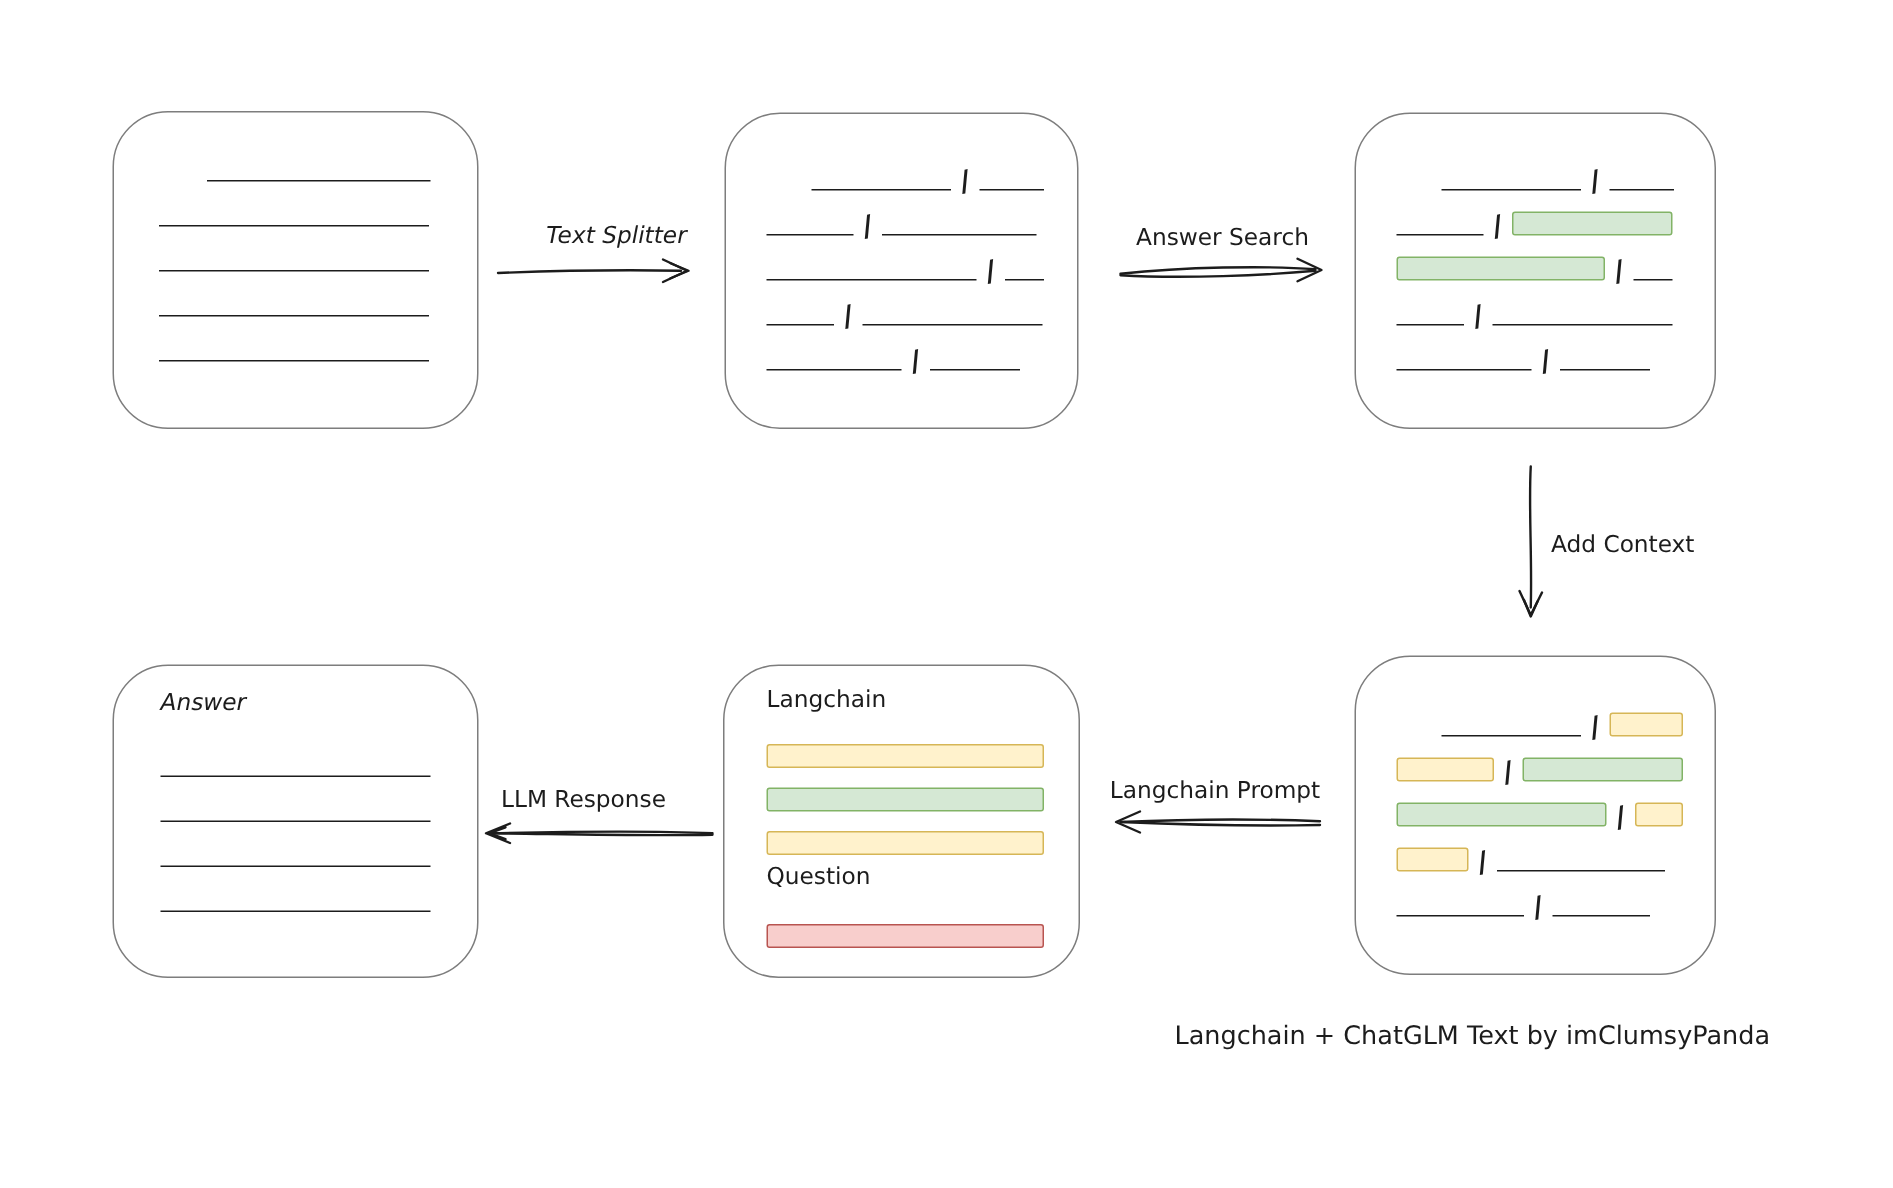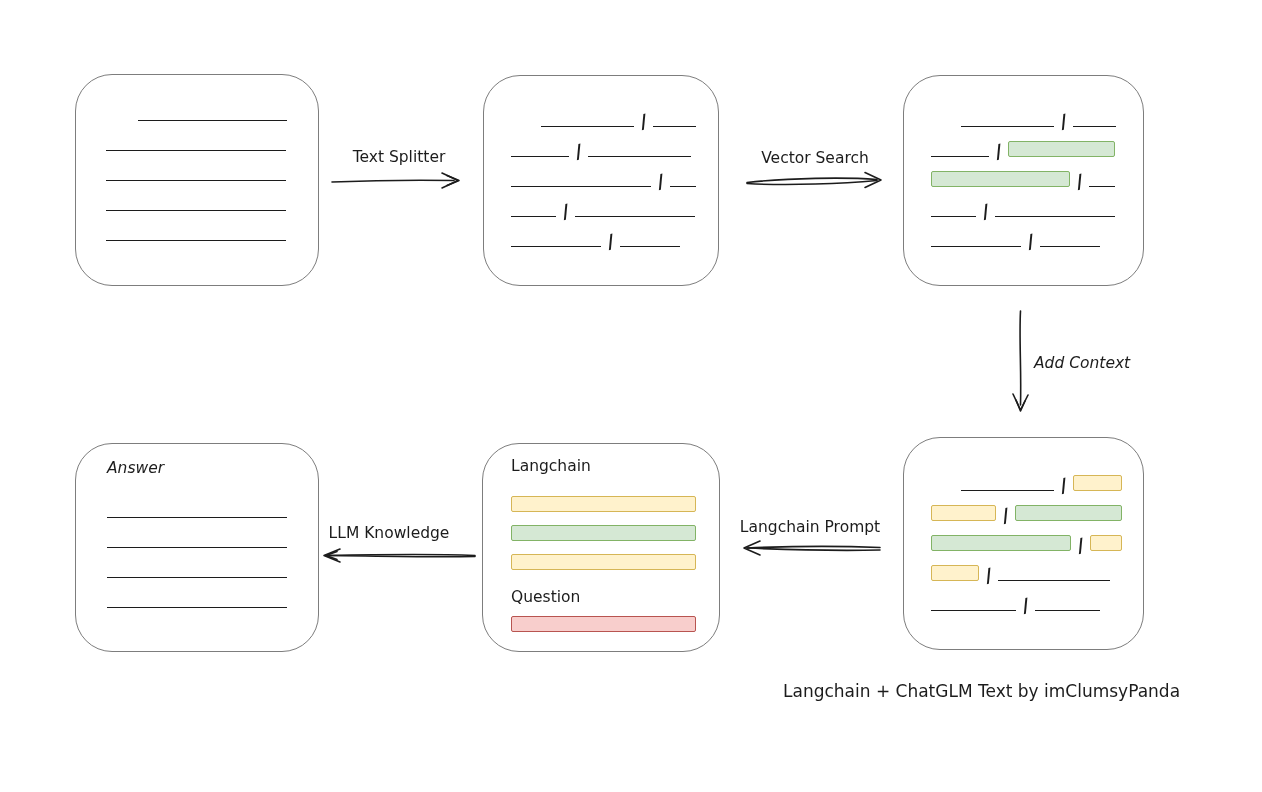--- a/index.html
+++ b/index.html
@@ -30,36 +30,36 @@
   .seg.line{height:0;border-bottom:1.8px solid var(--ink);}
   .seg.green{height:14px;background:var(--green_fill);border:1.4px solid var(--green_border);border-radius:2px;}
   .seg.yellow{height:14px;background:var(--yellow_fill);border:1.4px solid var(--yellow_border);border-radius:2px;}
   .slash{
     font-size:19px;font-weight:bold;line-height:15px;
     margin:0 6px -2px 6px;transform:rotate(-12deg);
   }
 
   .box-title{position:absolute;font-size:15.5px;white-space:nowrap;}
   #box-prompt .title-knowledge{left:28px;top:13px;}
-  #box-prompt .title-question{left:28px;top:144px;}
+  #box-prompt .title-question{left:28px;top:131px;}
   #box-answer .title-answer{left:31px;top:15px;}
 
   .bars{position:absolute;left:28px;top:52px;}
   .qbar{position:absolute;left:28px;top:172px;}
   .bar{width:183px;height:14px;border-radius:2px;margin-bottom:13px;}
   .bar.yellow{background:var(--yellow_fill);border:1.4px solid var(--yellow_border);}
   .bar.green{background:var(--green_fill);border:1.4px solid var(--green_border);}
   .bar.red{background:var(--red_fill);border:1.4px solid var(--red_border);}
 
   .arrow{position:absolute;stroke:var(--ink);stroke-width:1.6;fill:none;
          stroke-linecap:round;stroke-linejoin:round;}
   .arrow-label{position:absolute;font-size:15.5px;white-space:nowrap;text-align:center;}
-  #lbl-text-splitter{left:336px;top:148px;width:126px;}
+  #lbl-text-splitter{left:348px;top:148px;width:126px;font-style:italic;}
   #lbl-vector-search{left:745px;top:149px;width:140px;}
-  #lbl-add-context{left:1034px;top:354px;font-style:italic;}
+  #lbl-add-context{left:1034px;top:354px;}
   #lbl-generate-prompt{left:735px;top:518px;width:150px;}
   #lbl-llm-response{left:326px;top:524px;width:126px;}
 
   #caption{position:absolute;left:783px;top:681px;font-size:17px;white-space:nowrap;}
 </style>
 </head>
 <body>
 
 <div id="box-doc" class="chunkbox">
   <div class="rows">
@@ -207,21 +207,21 @@
   <path d="M112 4 L128 11.5 L112 19"></path>
   <path d="M117 6.5 L129 11.5 L117 16.5"></path>
 </svg>
 <div id="lbl-text-splitter" class="arrow-label">Text Splitter</div>
 
 <svg class="arrow" style="left:744px;top:168px" width="146" height="24" viewBox="0 0 146 24">
   <path d="M3 14.5 C 45 10, 100 9, 133 11.5"></path>
   <path d="M3 15.5 C 45 18, 100 15.5, 133 12.5"></path>
   <path d="M121 4.5 L137 12 L121 19.5"></path>
 </svg>
-<div id="lbl-vector-search" class="arrow-label">Vector Search</div>
+<div id="lbl-vector-search" class="arrow-label">Answer Search</div>
 
 <svg class="arrow" style="left:1008px;top:309px" width="26" height="108" viewBox="0 0 26 108">
   <path d="M12.5 2 C 11 30, 13.5 62, 12.5 96"></path>
   <path d="M5 85 L12.5 101 L20 86"></path>
   <path d="M8 91 L12.5 102 L17 92"></path>
 </svg>
 <div id="lbl-add-context" class="arrow-label">Add Context</div>
 
 <svg class="arrow" style="left:737px;top:539px" width="146" height="18" viewBox="0 0 146 18">
   <path d="M143 8.5 C 95 6.5, 45 7.5, 10 9"></path>
@@ -229,15 +229,15 @@
   <path d="M23 2 L7 9 L23 16"></path>
 </svg>
 <div id="lbl-generate-prompt" class="arrow-label">Langchain Prompt</div>
 
 <svg class="arrow" style="left:318px;top:546px" width="160" height="18" viewBox="0 0 160 18">
   <path d="M157 9.5 C 110 7.5, 55 8.5, 9 9.5"></path>
   <path d="M157 10.5 C 110 11.5, 55 10, 9 9.5"></path>
   <path d="M22 3 L6 9.5 L22 16"></path>
   <path d="M19 5.5 L8 9.5 L19 13.5"></path>
 </svg>
-<div id="lbl-llm-response" class="arrow-label">LLM Knowledge</div>
+<div id="lbl-llm-response" class="arrow-label">LLM Response</div>
 
 <div id="caption">Langchain + ChatGLM Text by imClumsyPanda</div>
 
 </body></html>

